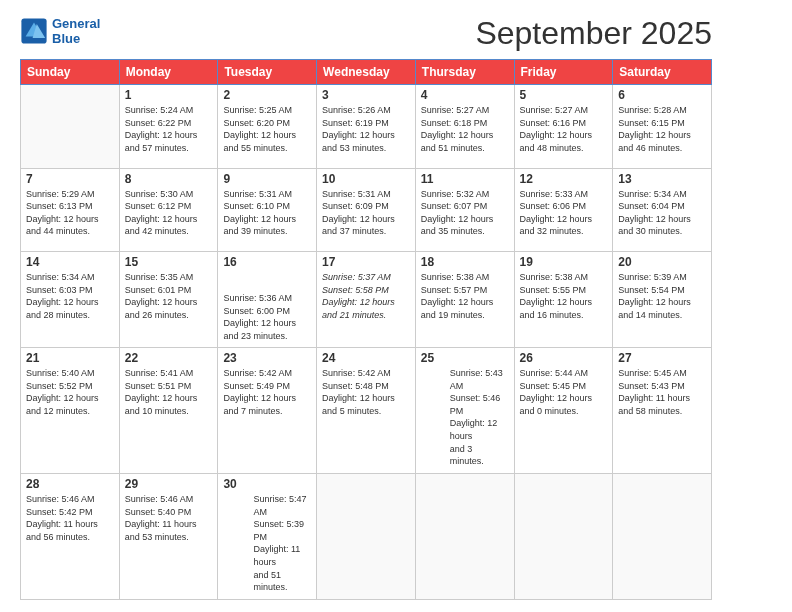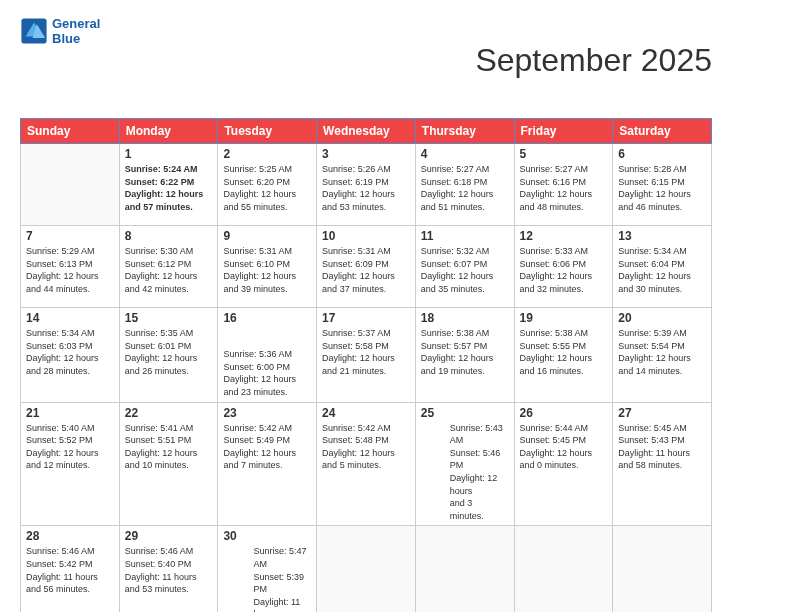--- a/index.html
+++ b/index.html
@@ -9,40 +9,38 @@
       width: 792px;
       height: 612px;
       overflow: hidden;
     }
     .page {
       width: 732px;
       height: 612px;
       padding: 16px 20px 12px 20px;
       display: flex;
       flex-direction: column;
-      gap: 32px;
     }
     .header {
       display: flex;
       align-items: flex-start;
       margin-bottom: 8px;
     }
     .logo {
       display: flex;
       align-items: center;
       margin-right: auto;
     }
     .logo-icon {
       width: 28px;
       height: 28px;
       margin-right: 4px;
     }
     .title-block {
       text-align: left;
-      margin-top: 27px;
     }
     .title-block h1 {
       font-size: 32px;
       font-weight: normal;
       color: #333;
       line-height: 1.1;
     }
     .title-block h2 {
       font-size: 14px;
       font-weight: normal;
@@ -122,21 +120,21 @@
         <th>Thursday</th>
         <th>Friday</th>
         <th>Saturday</th>
       </tr>
     </thead>
     <tbody id="calendar-body">
     <tr class="week-row">
           <td class="empty-cell"></td>
           <td>
             <span class="day-num">1</span>
-            <div class="day-detail" style="white-space: pre-line; font-weight: bold;">Sunrise: 5:24 AM
+            <div class="day-detail" style="white-space: pre-line;">Sunrise: 5:24 AM
 Sunset: 6:22 PM
 Daylight: 12 hours
 and 57 minutes.</div>
           </td>
           <td>
             <span class="day-num">2</span>
             <div class="day-detail" style="white-space: pre-line;">Sunrise: 5:25 AM
 Sunset: 6:20 PM
 Daylight: 12 hours
 and 55 minutes.</div>
@@ -238,21 +236,21 @@
           </td>
           <td>
             <span class="day-num">16</span>
             <div class="day-detail" style="white-space: pre-line; margin-top: 23px;">Sunrise: 5:36 AM
 Sunset: 6:00 PM
 Daylight: 12 hours
 and 23 minutes.</div>
           </td>
           <td>
             <span class="day-num">17</span>
-            <div class="day-detail" style="white-space: pre-line;">Sunrise: 5:37 AM
+            <div class="day-detail" style="white-space: pre-line; font-style: italic;">Sunrise: 5:37 AM
 Sunset: 5:58 PM
 Daylight: 12 hours
 and 21 minutes.</div>
           </td>
           <td>
             <span class="day-num">18</span>
             <div class="day-detail" style="white-space: pre-line;">Sunrise: 5:38 AM
 Sunset: 5:57 PM
 Daylight: 12 hours
 and 19 minutes.</div>

